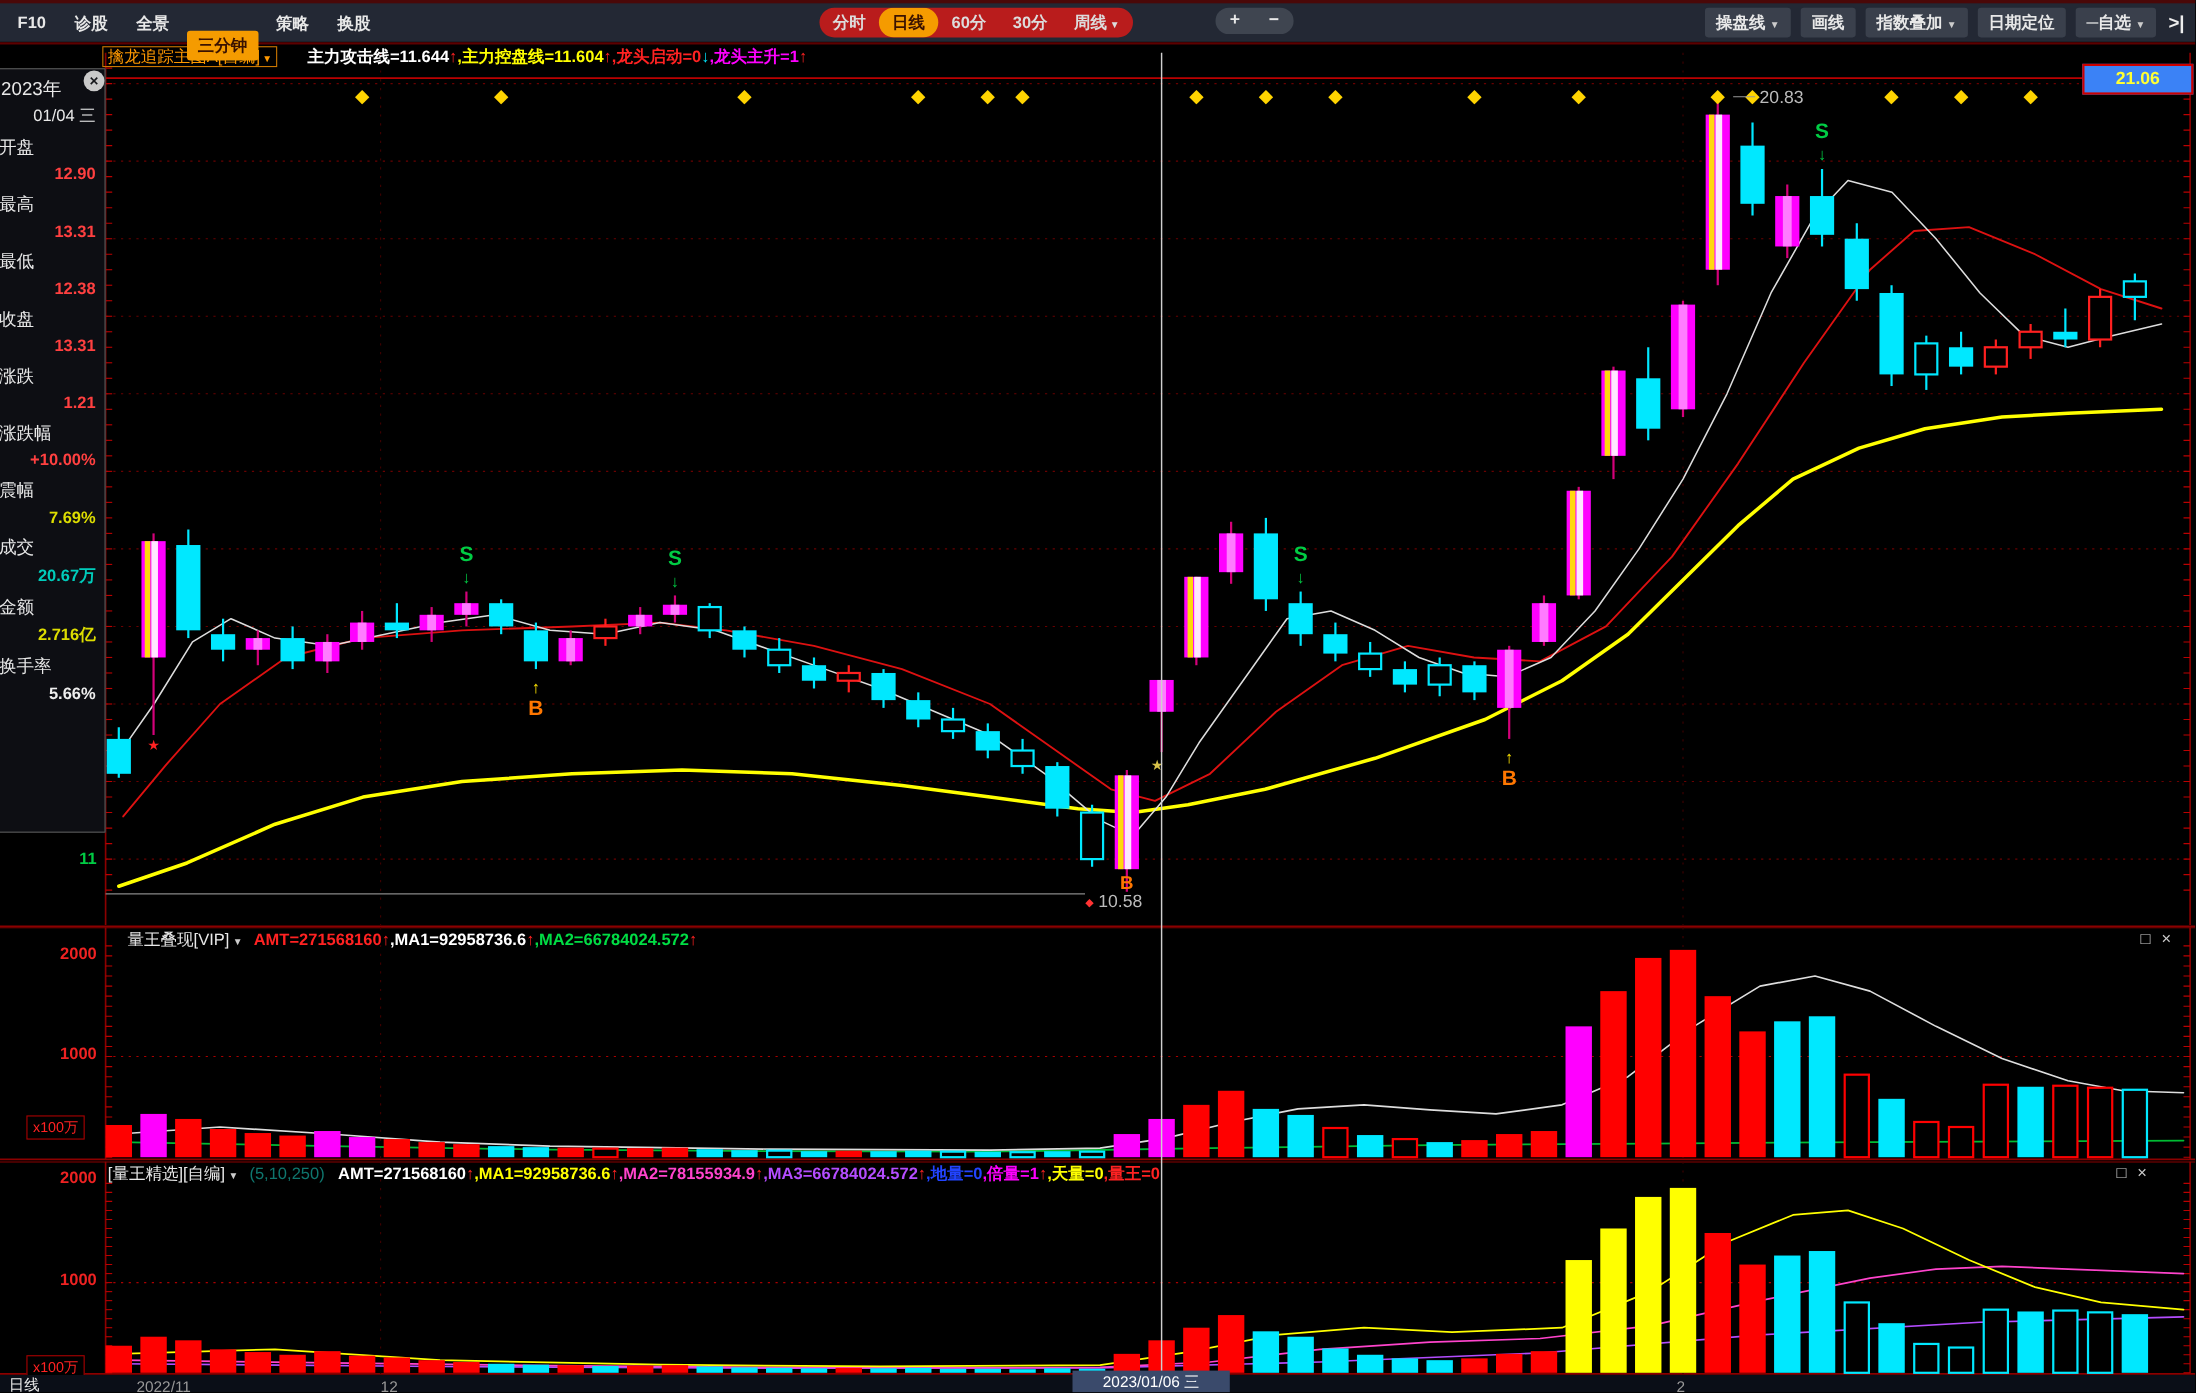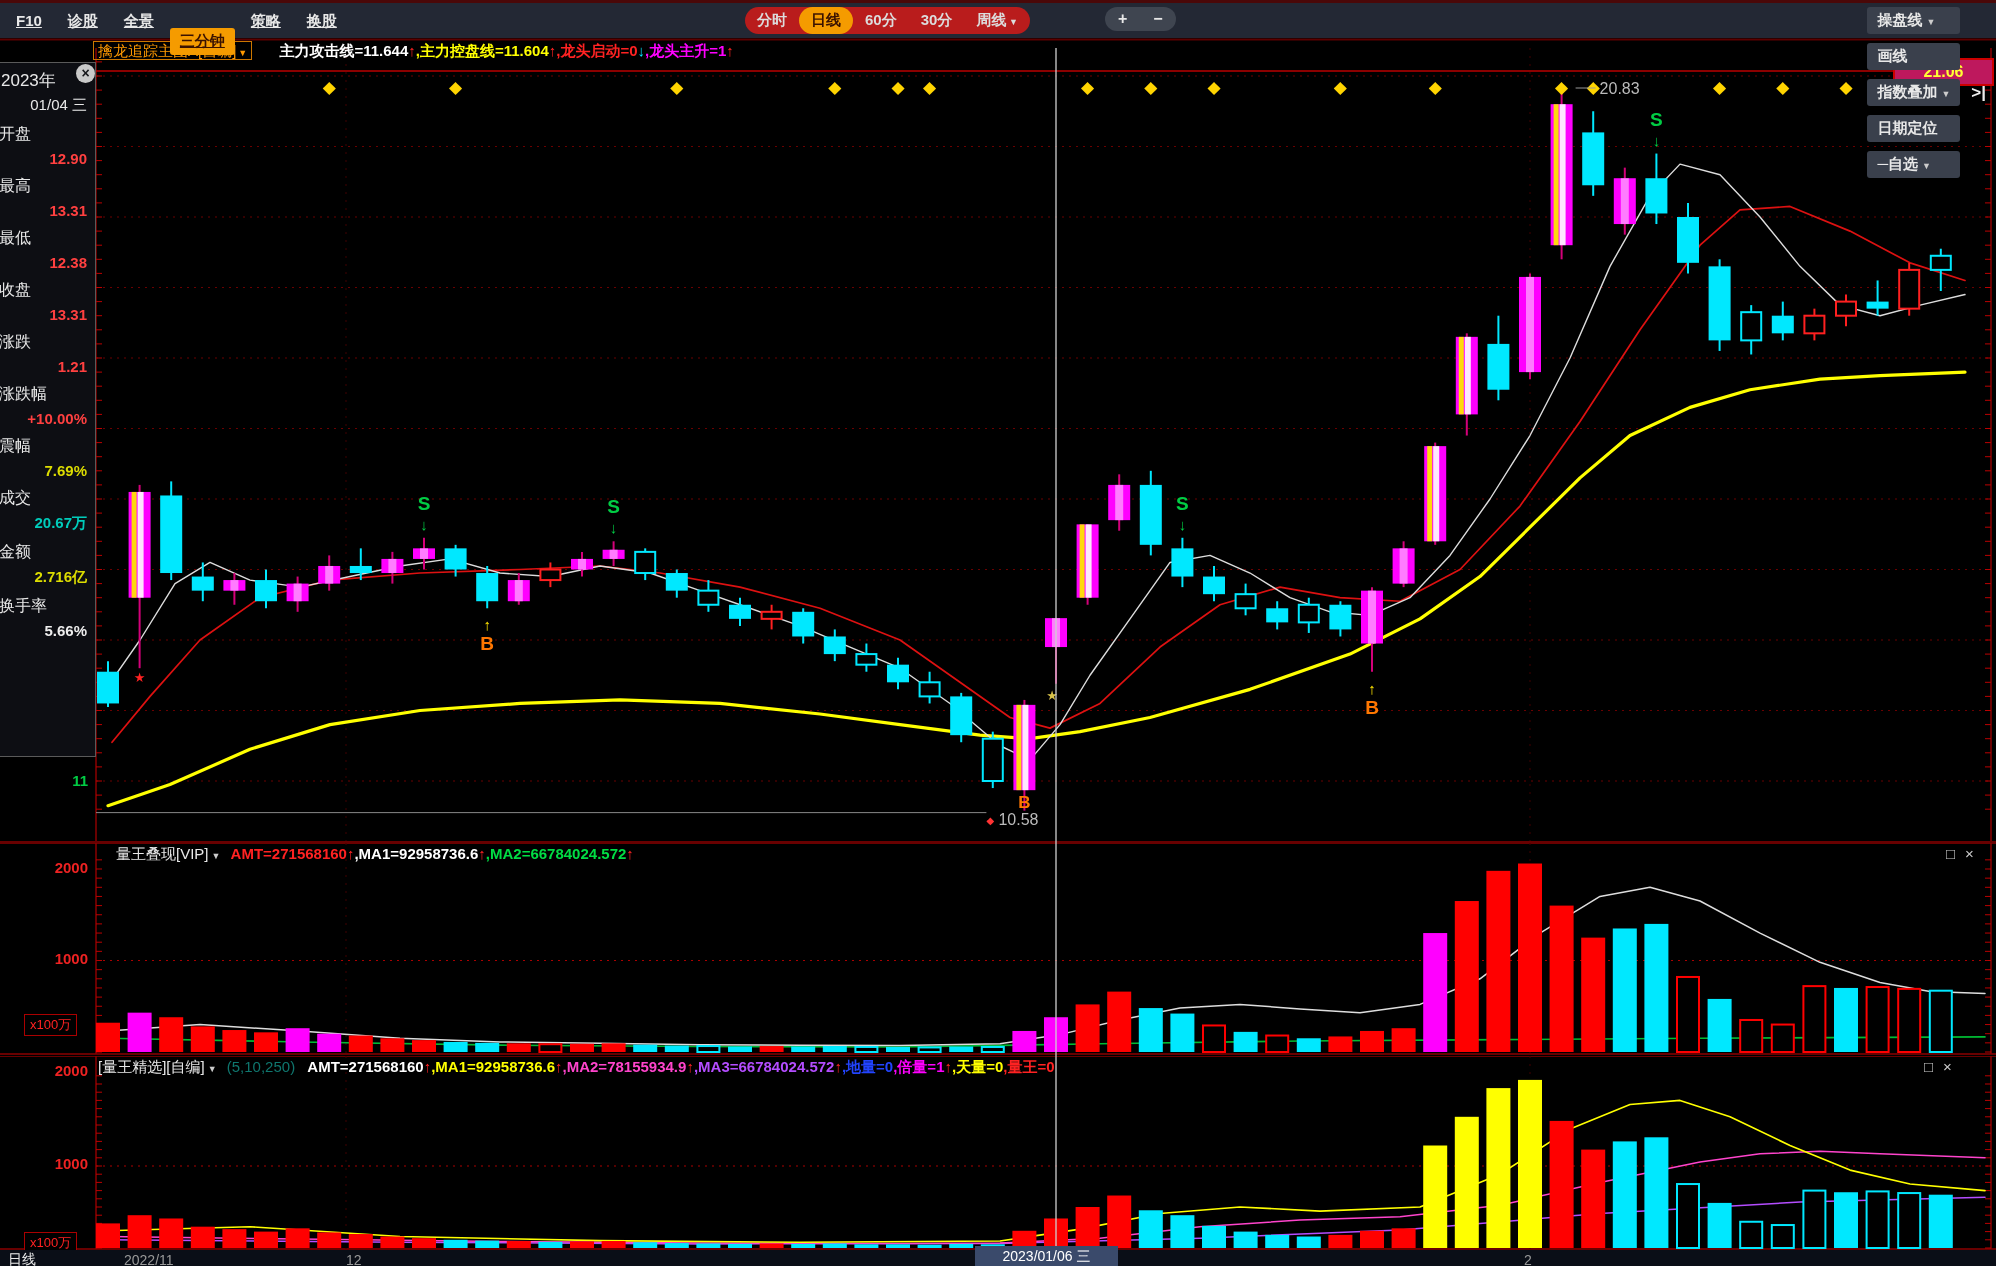--- a/index.html
+++ b/index.html
@@ -2,21 +2,21 @@
 <html><head>
 <meta charset="utf-8">
 <style>
   html,body{margin:0;padding:0;background:#000;}
   .app{position:relative;width:1996px;height:1266px;background:#000;overflow:hidden;
        font-family:"Liberation Sans","DejaVu Sans",sans-serif;}
   
   .topbar{position:absolute;left:0;top:0;width:1996px;height:38px;background:#232834;
           border-top:3px solid #4a0808;box-sizing:border-box;z-index:30;}
   .menu{position:absolute;left:6px;top:5px;display:flex;gap:6px;}
-  .menu-item{color:#e8e8e8;font-size:15px;font-weight:bold;padding:4px 10px;border-radius:3px;cursor:default;text-decoration:underline;}
+  .menu-item{color:#e8e8e8;font-size:15px;font-weight:bold;padding:4px 10px;border-radius:3px;cursor:default;}
   .menu-item.active{background:#f59b00;color:#3a1200;margin-top:20px;}
   .period-group{position:absolute;left:745px;top:4px;display:flex;background:#b91c1c;border-radius:14px;overflow:hidden;}
   .tab{color:#dcdcdc;font-size:15px;font-weight:bold;padding:4px 12px;}
   .tab.active{background:#f59b00;color:#3a1200;border-radius:14px;}
   .pm-group{position:absolute;left:1105px;top:4px;display:flex;background:#3f4550;border-radius:14px;}
   .pm{color:#e8e8e8;font-size:16px;font-weight:bold;padding:3px 13px;}
   .right-tools{position:absolute;right:10px;top:4px;display:flex;gap:9px;align-items:center;}
   .tool-button{background:#3a404c;color:#e8e8e8;font-size:15px;font-weight:bold;padding:4px 10px;border-radius:3px;white-space:nowrap;}
   .tool-button .dd{font-size:9px;color:#cccccc;margin-left:4px;}
   .collapse{color:#eeeeee;font-size:17px;font-weight:bold;margin-left:2px;}
@@ -34,21 +34,21 @@
   .ip-year{color:#e8e8e8;font-size:17px;padding:6px 0 0 14px;}
   .ip-date{color:#e8e8e8;font-size:15px;text-align:right;padding-right:8px;margin-top:4px;}
   .info-row{margin-top:9px;}
   .info-label{color:#e8e8e8;font-size:16px;padding-left:12px;}
   .info-value{font-size:15px;font-weight:bold;text-align:right;padding-right:8px;margin-top:5px;}
   .ip-close{position:absolute;left:76px;top:64px;width:19px;height:19px;border-radius:50%;
             background:#c9c9c9;color:#15161a;font-size:14px;font-weight:bold;text-align:center;
             line-height:19px;z-index:22;}
   
   .abs{position:absolute;z-index:10;white-space:nowrap;}
-  .limit-box{left:1893px;top:58px;width:97px;height:24px;background:#be185d;border:2px solid #cc0000;
+  .limit-box{left:1893px;top:58px;width:97px;height:24px;background:#3b82f6;border:2px solid #cc0000;
              color:#ffff33;font-size:16px;font-weight:bold;text-align:center;line-height:24px;z-index:13;}
   .axis-red{color:#ee2222;font-size:15px;font-weight:bold;width:58px;text-align:right;}
   .axis-green{color:#00cc44;font-size:15px;font-weight:bold;width:48px;text-align:right;}
   .unit-box{color:#ff2222;border:1px solid #aa0000;font-size:13px;padding:1px 5px;background:#000;}
   
   .bottom-strip{position:absolute;left:0;top:1250px;width:1996px;height:16px;background:#0a0e17;z-index:12;}
   .bs-label{position:absolute;top:2px;color:#999999;font-size:14px;}
   .bs-period{position:absolute;left:8px;top:1px;color:#e8e8e8;font-size:14px;}
   .date-box{position:absolute;left:975px;top:1246px;width:143px;height:20px;background:#3a4a6b;
             color:#ffffff;font-size:14px;text-align:center;line-height:20px;z-index:16;}
@@ -74,21 +74,21 @@
         <span class="tab active">日线</span>
         <span class="tab">60分</span>
         <span class="tab">30分</span>
         <span class="tab">周线<span style="font-size: 9px;"> ▼</span></span>
       </div>
     <div class="pm-group">
       <span class="pm">+</span>
       <span class="pm">−</span>
     </div>
     <div class="right-tools">
-      <span id="right-tools-inner" style="display:flex;gap:9px;flex-direction:column;">
+      <span id="right-tools-inner" style="display:flex;gap:9px;">
           <span class="tool-button">操盘线<span class="dd">▼</span></span>
           <span class="tool-button">画线</span>
           <span class="tool-button">指数叠加<span class="dd">▼</span></span>
           <span class="tool-button">日期定位</span>
           <span class="tool-button">─自选<span class="dd">▼</span></span>
         </span>
       <span class="collapse">&gt;|</span>
     </div>
   </div>
 

